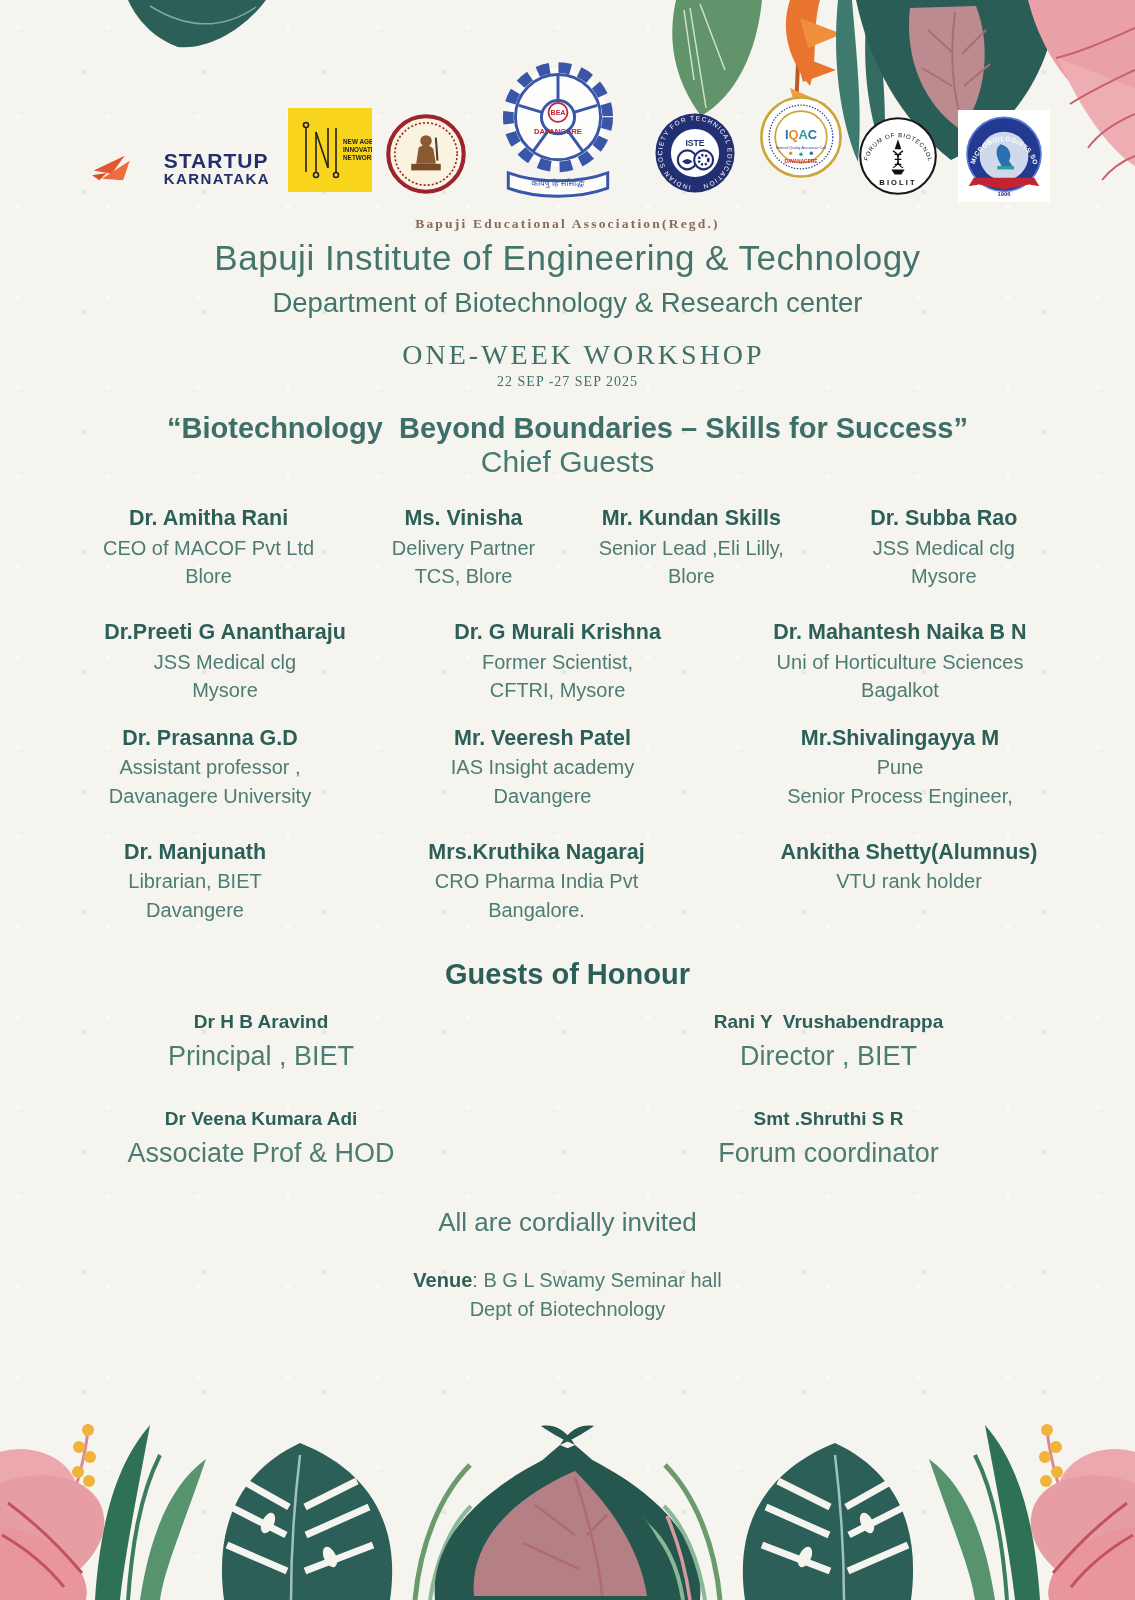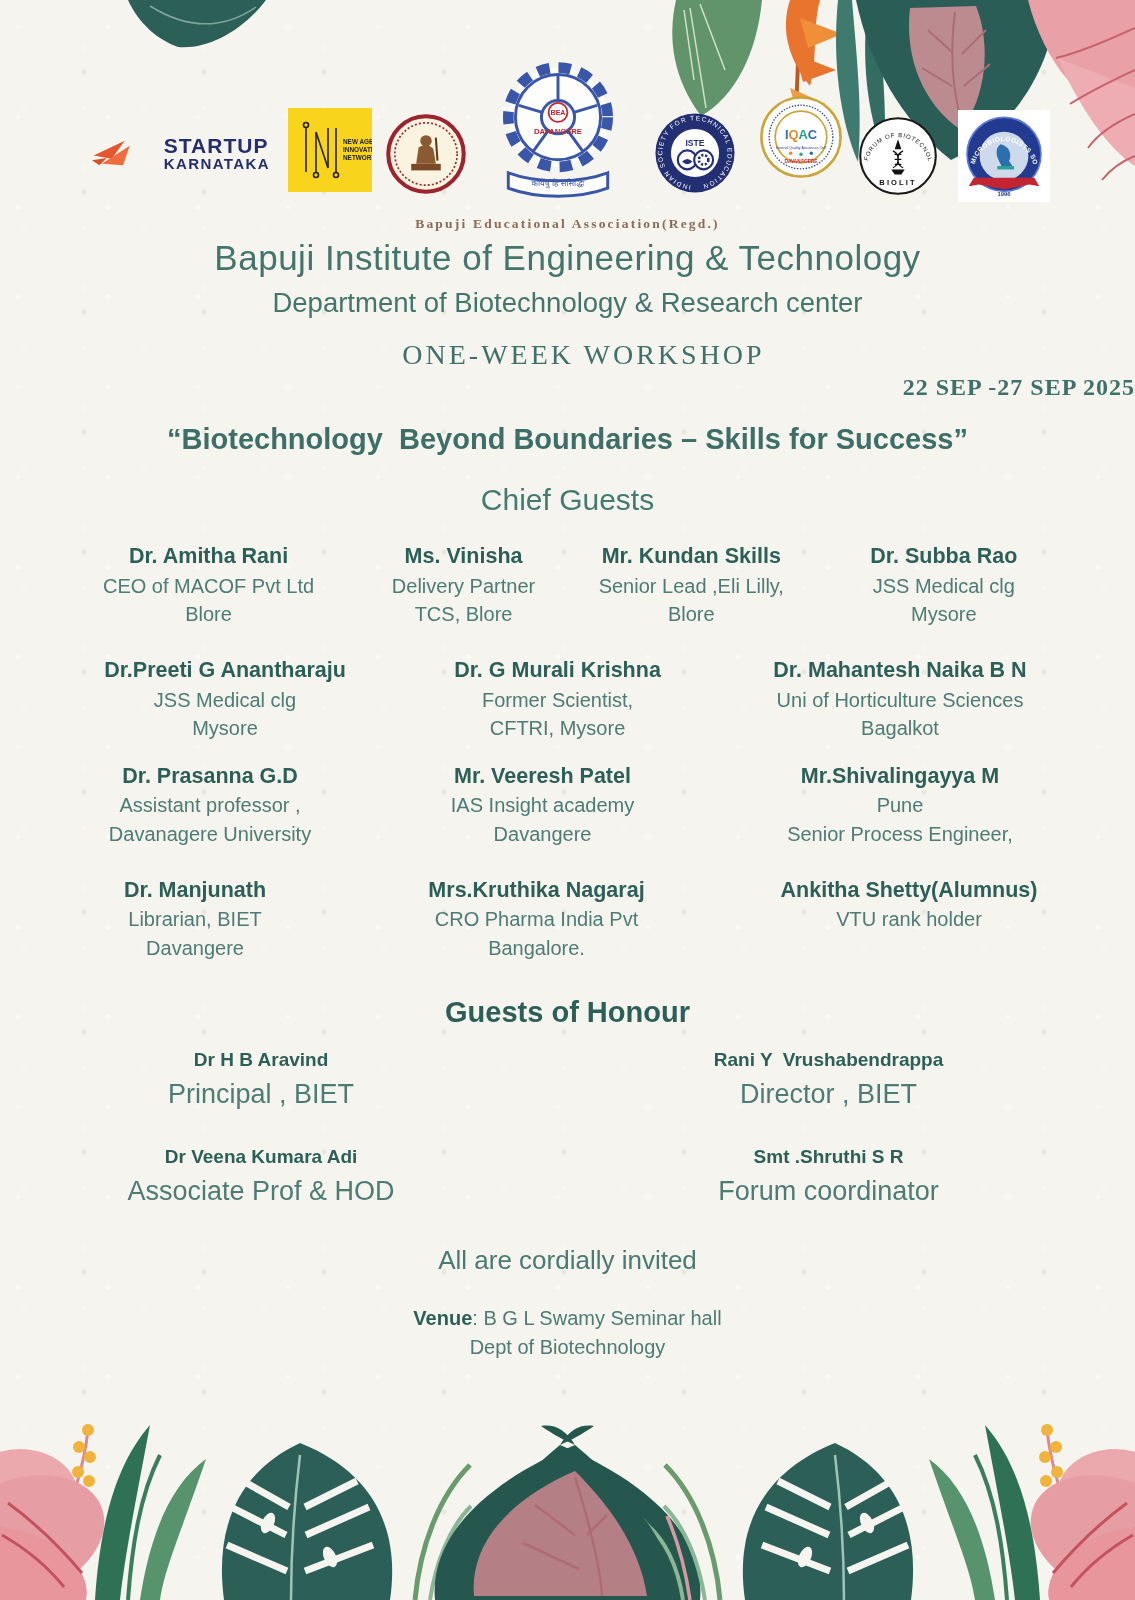--- a/index.html
+++ b/index.html
@@ -16,43 +16,43 @@
     text-align:center;
   }
   .decor{position:absolute;left:0;pointer-events:none;}
   .decor.top{top:0;z-index:1;}
   .decor.bottom{bottom:0;z-index:1;}
   .content{position:relative;z-index:2;}
 
   
   .logos-band{position:relative;height:206px;}
   .logo{position:absolute;display:flex;align-items:center;justify-content:center;}
-  .logo-startup{left:92px;top:122px;width:178px;height:62px;gap:21px;}
+  .logo-startup{left:92px;top:137px;width:178px;height:62px;gap:21px;}
   .startup-text{text-align:left;line-height:1.02;}
   .startup-l1{font-size:21px;font-weight:bold;color:#232e6b;letter-spacing:1px;}
   .startup-l2{font-size:15px;font-weight:bold;color:#232e6b;letter-spacing:1.4px;}
   .logo-nin{left:288px;top:108px;width:84px;height:84px;background:#f8d41d;}
   .logo-ioe{left:385px;top:113px;width:82px;height:82px;}
   .logo-biet{left:487px;top:58px;width:142px;height:142px;}
   .logo-iste{left:652px;top:110px;width:86px;height:86px;}
   .logo-iqac{left:758px;top:94px;width:86px;height:86px;}
   .logo-biolit{left:856px;top:114px;width:84px;height:84px;}
   .logo-micro{left:958px;top:110px;width:88px;height:88px;background:#fff;padding:2px;}
 
   .association{margin-top:10px;font-family:"Liberation Serif", serif;font-weight:bold;
     font-size:13.5px;letter-spacing:2.2px;color:#8a6b58;}
   .institute{margin-top:6px;font-size:35px;color:#44756d;letter-spacing:.5px;}
   .department{margin-top:9px;font-size:27.5px;color:#44756d;}
   .workshop{margin-top:20px;font-family:"Liberation Serif", serif;font-size:28px;
     letter-spacing:3px;color:#3f716b;padding-left:32px;}
-  .dates{margin-top:3px;font-family:"Liberation Serif", serif;font-size:24px;
-    letter-spacing:1px;color:#3f716b;font-weight:bold;text-align:right;}
+  .dates{margin-top:3px;font-family:"Liberation Serif", serif;font-size:14px;
+    letter-spacing:1px;color:#3f716b;font-weight:normal;}
   .theme{margin-top:22px;font-size:29px;font-weight:bold;color:#3d6e67;white-space:pre-wrap;}
 
-  .chief-heading{margin-top:27px;font-size:30px;color:#447a72;}
+  .chief-heading{font-size:30px;color:#447a72;}
   .rows{padding:0 60px;}
   .g-row{display:flex;justify-content:space-between;align-items:flex-start;}
   .g-row1{margin-top:24px;}
   .g-row2{margin-top:27px;}
   .g-row3{margin-top:18px;}
   .g-row4{margin-top:27px;}
   .guest{line-height:1.42;}
   .g-name{font-size:21.5px;font-weight:bold;color:#2d5f59;}
   .g-line{font-size:20px;color:#4d7c74;}
   .w300{width:300px}.w215{width:215px}.w245{width:245px}.w265{width:265px}

